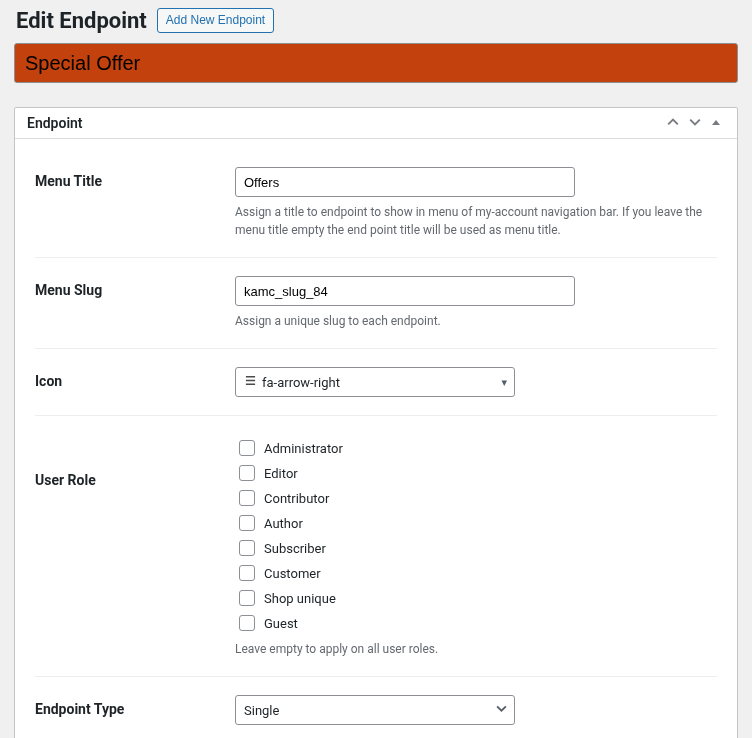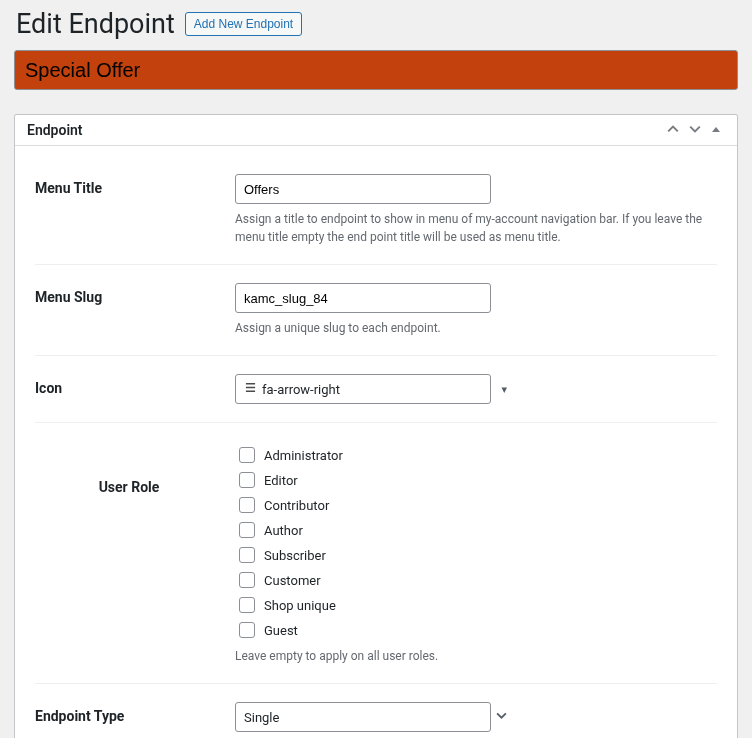--- a/index.html
+++ b/index.html
@@ -21,21 +21,21 @@
     font-family:-apple-system,BlinkMacSystemFont,"Segoe UI",Roboto,"Helvetica Neue",Arial,sans-serif;
     font-size:13px;
     color:var(--text);
     background:var(--bg);
     width:752px;
     min-height:738px;
     padding:0;
   }
   .wrap{padding:8px 14px 14px 14px;}
   .header-row{display:flex;align-items:center;gap:10px;margin:0 0 10px 2px;}
-  .page-heading{font-size:27px;font-weight:400;margin:0;color:var(--text);}
+  .page-heading{font-size:22px;font-weight:700;margin:0;color:var(--text);}
   .add-new-btn{
     display:inline-block;
     border:1px solid var(--accent);
     color:var(--accent);
     background:#f6f7f7;
     font-size:12px;
     padding:3px 8px;
     border-radius:3px;
     cursor:pointer;
     line-height:1.4;
@@ -80,21 +80,21 @@
   .form-row:last-child{border-bottom:none;}
   .form-label{
     flex:0 0 188px;
     font-weight:700;
     font-size:14px;
     color:var(--text);
     padding-top:6px;
   }
   .form-field{flex:1;min-width:0;}
   .text-input,.select-input{
-    width:256px;
+    width:340px;
     max-width:100%;
     font-size:13px;
     padding:5px 8px;
     border:1px solid var(--title-border);
     border-radius:3px;
     background:#fff;
     outline:none;
     height:30px;
   }
   .select-input{
@@ -185,21 +185,21 @@
                   </svg>
               </span>
               <span>fa-arrow-right</span>
             </div>
             <span class="select-caret">▾</span>
           </div>
         </div>
       </div>
 
       <div class="form-row">
-        <div class="form-label" style="padding-top:38px;text-align:center;">User Role</div>
+        <div class="form-label" style="padding-top:38px;">User Role</div>
         <div class="form-field">
           <ul class="role-list">
             <li>
                 <input type="checkbox" style="">
                 <span>Administrator</span>
               </li>
             <li>
                 <input type="checkbox" style="">
                 <span>Editor</span>
               </li>

